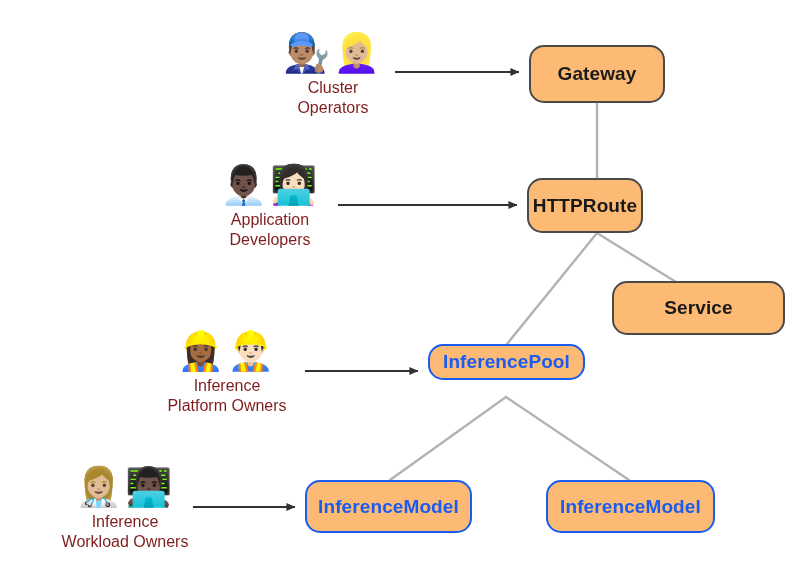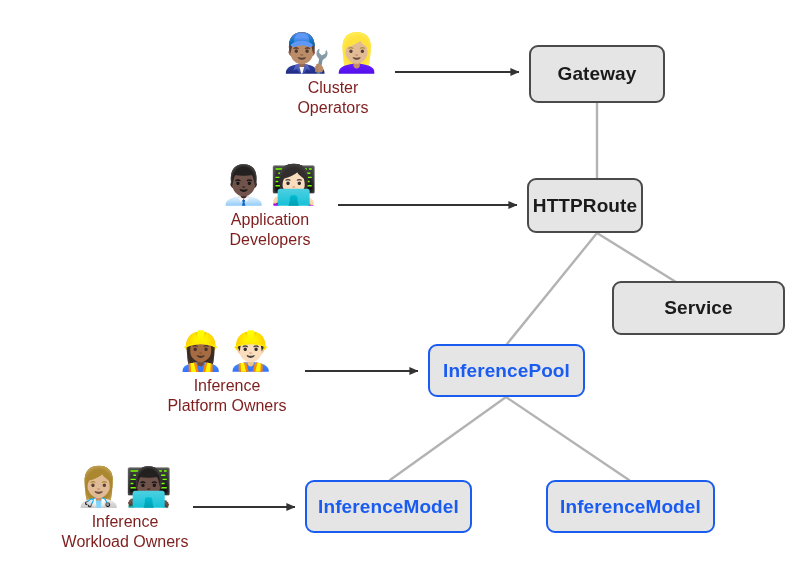--- a/index.html
+++ b/index.html
@@ -27,22 +27,22 @@
     pointer-events: none;
   }
 
   
   .node {
     position: absolute;
     box-sizing: border-box;
     display: flex;
     align-items: center;
     justify-content: center;
-    border-radius: 9px;
-    background: #e5e5e5;
+    border-radius: 15px;
+    background: #fdba74;
     text-align: center;
     line-height: 1.15;
   }
   .node .node-label {
     display: block;
     font-weight: bold;
     letter-spacing: 0.1px;
   }
   .node.core {
     border: 2.2px solid #4a4a4a;
@@ -111,21 +111,21 @@
   <div id="nodes">
       <div class="node core" style="left: 529px; top: 45px; width: 136px; height: 58px;">
         <span class="node-label">Gateway</span>
       </div>
       <div class="node core" style="left: 527px; top: 178px; width: 116px; height: 55px;">
         <span class="node-label">HTTPRoute</span>
       </div>
       <div class="node core" style="left: 612px; top: 281px; width: 173px; height: 54px; justify-content: center;">
         <span class="node-label">Service</span>
       </div>
-      <div class="node infer" style="left: 428px; top: 344px; width: 157px; height: 53px;">
+      <div class="node infer" style="left: 428px; top: 344px; width: 157px; height: 36px;">
         <span class="node-label">InferencePool</span>
       </div>
       <div class="node infer" style="left: 305px; top: 480px; width: 167px; height: 53px;">
         <span class="node-label">InferenceModel</span>
       </div>
       <div class="node infer" style="left: 546px; top: 480px; width: 169px; height: 53px;">
         <span class="node-label">InferenceModel</span>
       </div>
     </div>
   <div id="personas">

